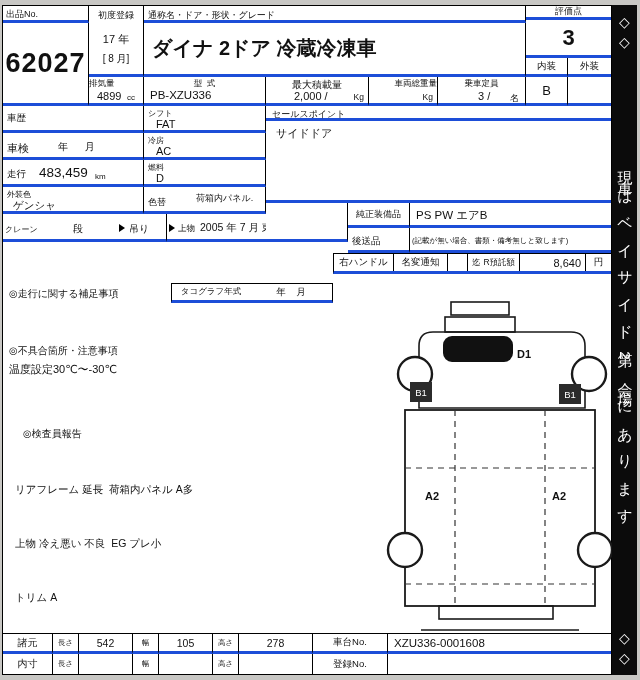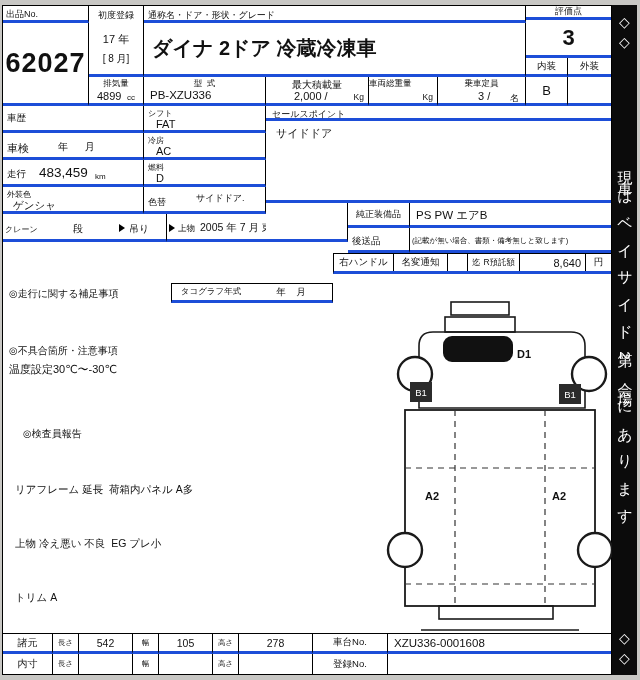--- a/index.html
+++ b/index.html
@@ -58,35 +58,35 @@
   </div>
   <div class="cell bB cc" style="left:565px;top:52px;width:43px;height:19px">
     <span style="font-size:9.5px">外装</span>
   </div>
   <div class="cell bR bB cc" style="left:523px;top:71px;width:42px;height:29px">
     <span style="font-size:13px">B</span>
   </div>
   <div class="cell bB" style="left:565px;top:71px;width:43px;height:29px"></div>
 
   <div class="cell bR bB" style="left:86px;top:71px;width:55px;height:29px">
-    <span class="txt" style="left:0;top:1px;width:100%;text-align:center;font-size:8.5px">排気量</span>
+    <span class="txt" style="left:0;top:1px;width:100%;text-align:left;font-size:8.5px">排気量</span>
     <span class="txt" style="left:8px;top:13px;font-size:11px">4899</span>
     <span class="txt" style="left:38px;top:16px;font-size:8px">cc</span>
   </div>
   <div class="cell bR bB" style="left:141px;top:71px;width:122px;height:29px">
     <span class="txt" style="left:0;top:1px;width:100%;text-align:center;font-size:8.5px">型  式</span>
     <span class="txt" style="left:6px;top:12px;font-size:11.5px">PB-XZU336</span>
   </div>
   <div class="cell bR bB" style="left:263px;top:71px;width:103px;height:29px">
     <span class="txt" style="left:0;top:1px;width:100%;text-align:center;font-size:10px">最大積載量</span>
     <span class="txt" style="left:28px;top:13px;font-size:11px">2,000 /</span>
     <span class="txt" style="right:4px;top:15px;font-size:8.5px">Kg</span>
   </div>
   <div class="cell bR bB" style="left:366px;top:71px;width:69px;height:29px">
-    <span class="txt" style="left:0;top:1px;width:100%;text-align:left;font-size:8.5px">車両総重量</span>
+    <span class="txt" style="left:0;top:1px;width:100%;text-align:right;font-size:8.5px">車両総重量</span>
     <span class="txt" style="right:4px;top:15px;font-size:8.5px">Kg</span>
   </div>
   <div class="cell bR bB" style="left:435px;top:71px;width:88px;height:29px">
     <span class="txt" style="left:0;top:1px;width:100%;text-align:center;font-size:8.5px">乗車定員</span>
     <span class="txt" style="left:40px;top:13px;font-size:11px">3 /</span>
     <span class="txt" style="right:6px;top:15px;font-size:9px">名</span>
   </div>
 
   <div class="cell bR bB cl" style="left:0;top:100px;width:141px;height:27px;padding-left:4px">
     <span style="font-size:9.5px">車歴</span>
@@ -111,21 +111,21 @@
   <div class="cell bR bB" style="left:141px;top:154px;width:122px;height:27px">
     <span class="txt" style="left:4px;top:2px;font-size:8px">燃料</span>
     <span class="txt" style="left:12px;top:12px;font-size:11px">D</span>
   </div>
   <div class="cell bR bB" style="left:0;top:181px;width:141px;height:27px">
     <span class="txt" style="left:4px;top:2px;font-size:8px">外装色</span>
     <span class="txt" style="left:10px;top:12px;font-size:10.5px">ゲンシャ</span>
   </div>
   <div class="cell bR bB" style="left:141px;top:181px;width:122px;height:27px">
     <span class="txt" style="left:4px;top:9px;font-size:9px">色替</span>
-    <span class="txt" style="left:52px;top:5px;font-size:9px">サイドドア.</span>
+    <span class="txt" style="left:52px;top:5px;font-size:9px">荷箱内パネル.</span>
   </div>
   <div class="cell bR bB" style="left:0;top:208px;width:164px;height:28px">
     <span class="txt" style="left:2px;top:10px;font-size:8px">クレーン</span>
     <span class="txt" style="left:70px;top:8px;font-size:10px">段</span>
     <span class="tri" style="left:116px;top:10px"></span>
     <span class="txt" style="left:126px;top:8px;font-size:10px">吊り</span>
   </div>
   <div class="cell bR bB" style="left:164px;top:208px;width:181px;height:28px">
     <span class="tri" style="left:2px;top:10px"></span>
     <span class="txt" style="left:11px;top:9px;font-size:8.5px">上物</span>

